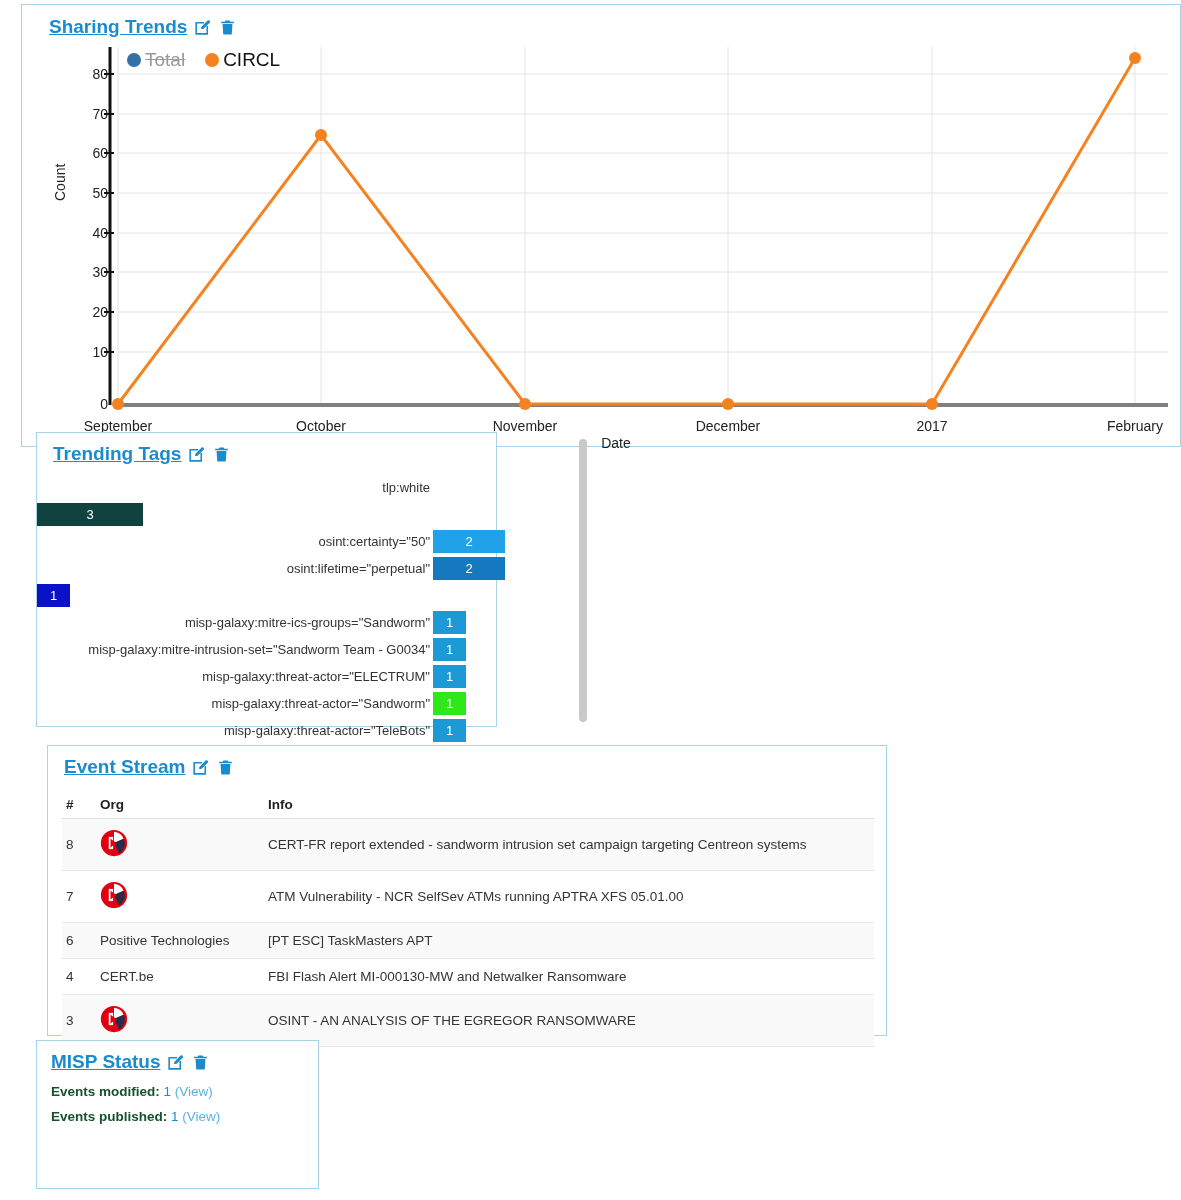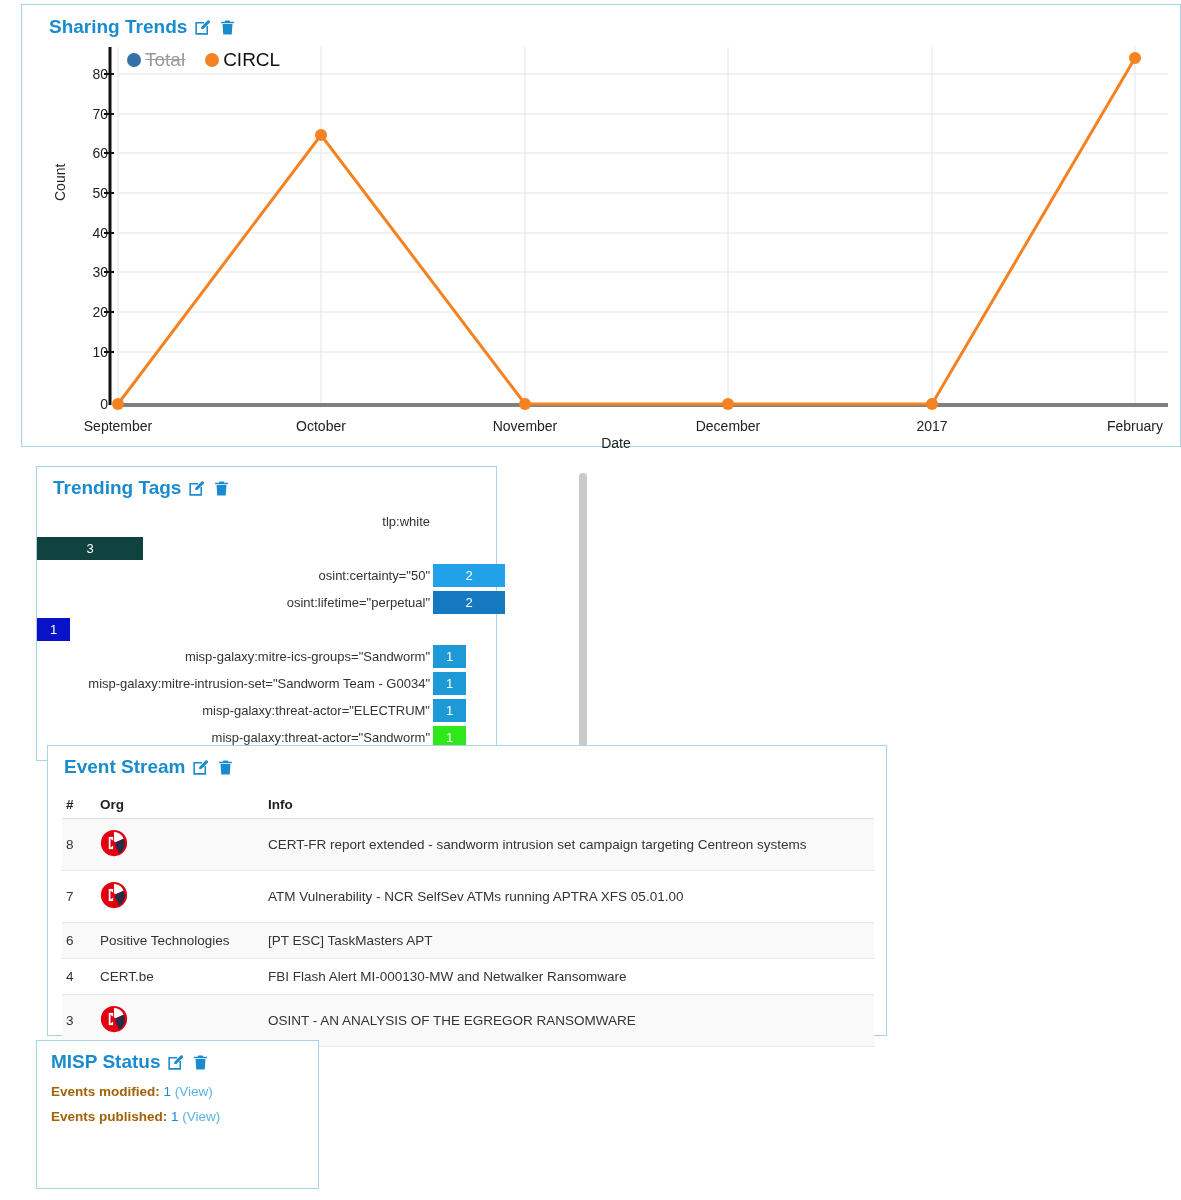--- a/index.html
+++ b/index.html
@@ -15,20 +15,21 @@
     background:#fff;
     border:1px solid #a9d3e8;
     box-sizing:border-box;
   }
   .panel-title{
     color:#1a8cce;
     font-size:19px;
     font-weight:bold;
     display:flex;align-items:center;gap:6px;
     white-space:nowrap;
+    text-decoration:underline;
   }
   .hdr-icons{display:flex;align-items:center;gap:7px;}
   .ico{display:inline-block;line-height:0;cursor:pointer;}
 
   
   #sharing-trends{left:21px;top:4px;width:1160px;height:443px;}
   #sharing-trends .panel-title{position:absolute;left:27px;top:11px;}
   .chart-area{position:absolute;left:0;top:0;width:100%;height:100%;}
   .legend{
     position:absolute;left:105px;top:44px;
@@ -52,21 +53,21 @@
   .xtick{
     position:absolute;transform:translateX(-50%);
     font-size:14px;color:#222;white-space:nowrap;top:413px;
   }
   .xlabel{
     position:absolute;top:430px;left:594px;transform:translateX(-50%);
     font-size:14px;color:#222;
   }
 
   
-  #trending-tags{left:36px;top:466px;width:461px;height:295px;}
+  #trending-tags{left:36px;top:432px;width:461px;height:295px;}
   #trending-tags .panel-title{position:absolute;left:16px;top:10px;}
   .tagrow{
     position:absolute;left:0;height:25px;
     display:flex;align-items:center;
   }
   .taglabel{
     width:396px;text-align:right;
     font-size:13px;color:#333;
     white-space:nowrap;overflow:hidden;
     padding-right:3px;box-sizing:border-box;
@@ -99,21 +100,21 @@
   .col-org{width:160px;}
   .org-link{color:#3ba7dd;margin-top:12px;}
   .circl-logo{display:inline-block;width:28px;height:28px;}
 
   
   #misp-status{left:36px;top:1040px;width:283px;height:149px;}
   #misp-status .panel-title{position:absolute;left:14px;top:10px;}
   .status-line{
     position:absolute;left:14px;font-size:13.5px;color:#333;
   }
-  .status-line b{color:#a16207;}
+  .status-line b{color:#14532d;}
   .status-num{color:#1a8cce;}
   .status-view{color:#5bb3e0;cursor:pointer;}
 </style>
 </head>
 <body>
 
 <div class="panel" id="sharing-trends">
   <div class="panel-title">
     <span>Sharing Trends</span>
     <span class="hdr-icons">

